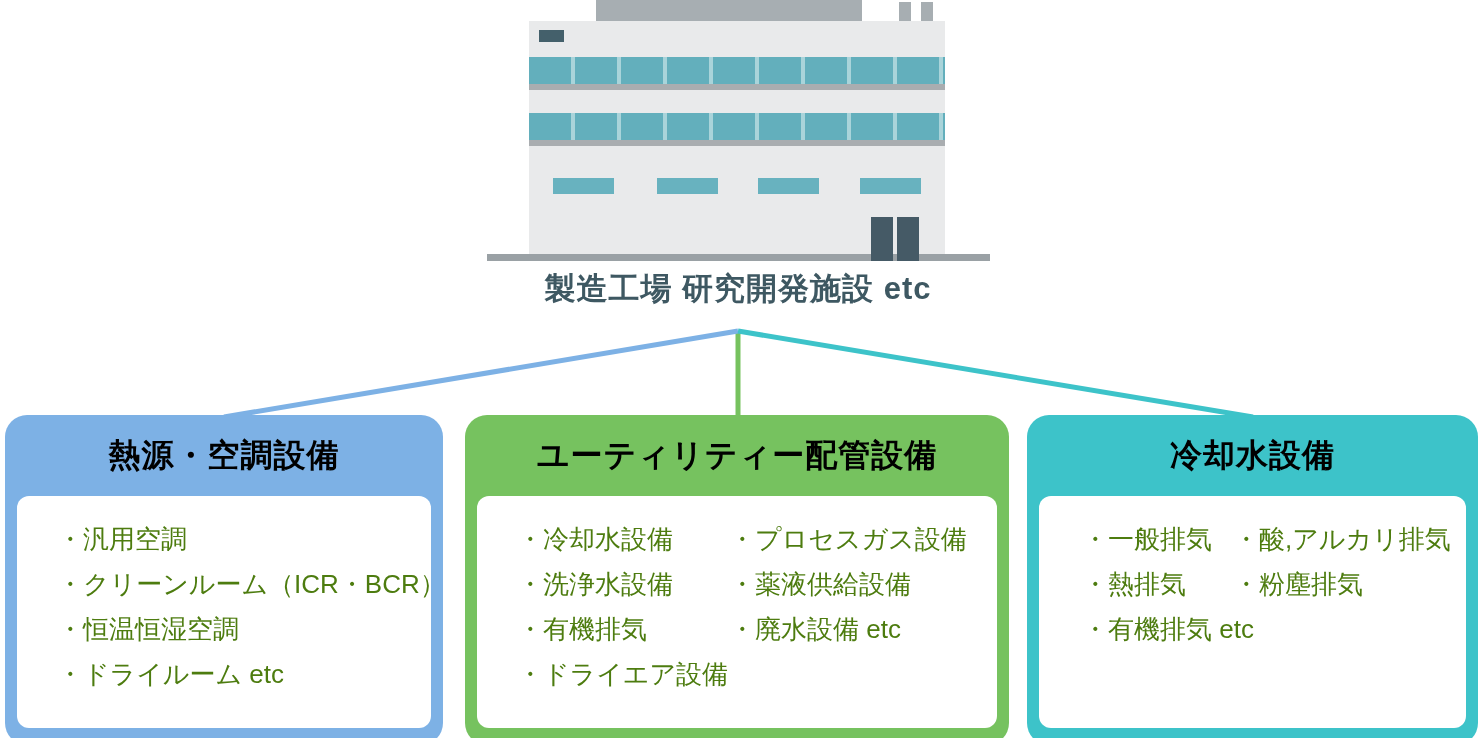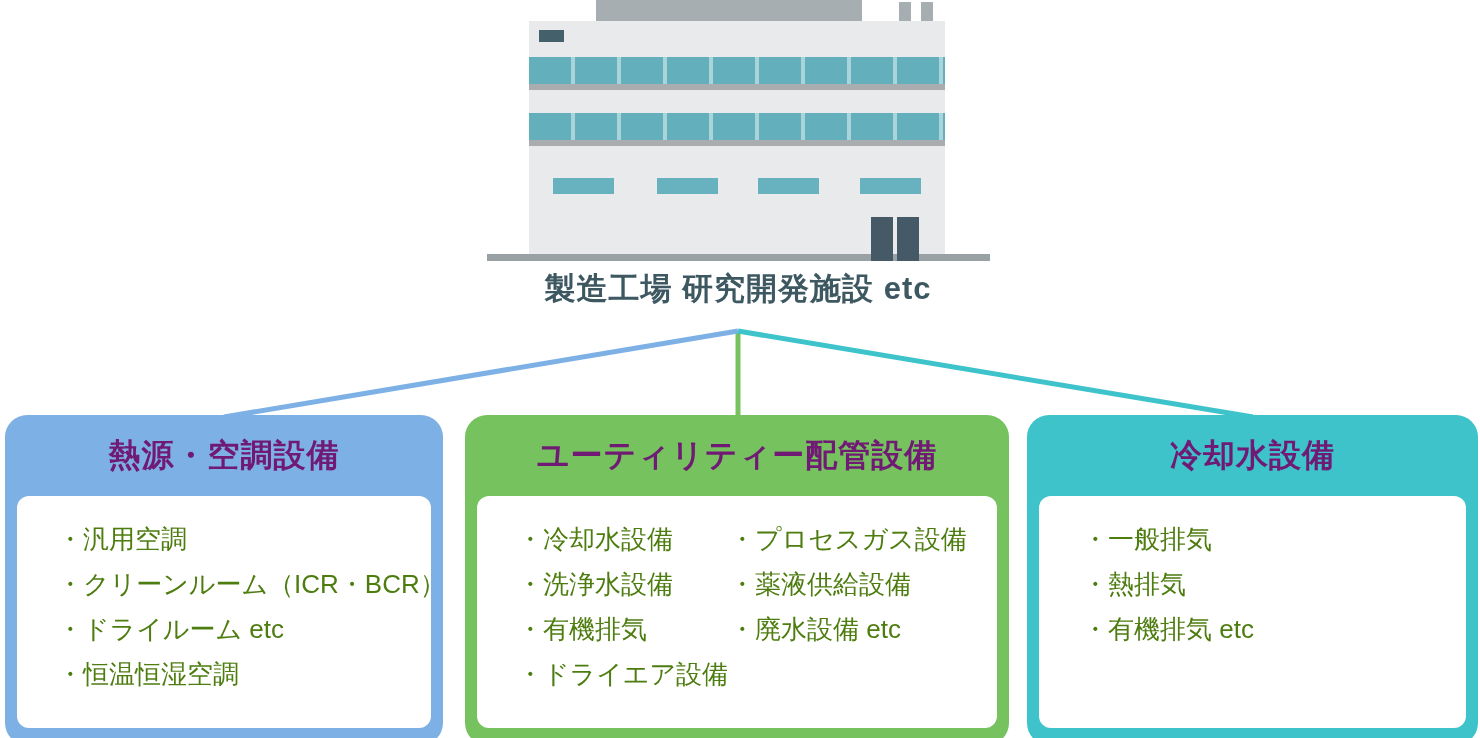--- a/index.html
+++ b/index.html
@@ -31,21 +31,21 @@
   }
   
   .connectors{position:absolute;left:0;top:0;width:1480px;height:738px;pointer-events:none;}
   
   .card{position:absolute;top:415px;height:330px;border-radius:22px;}
   .card-hvac{left:5px;width:438px;background:#7db1e5;}
   .card-utility{left:465px;width:544px;background:#76c25f;}
   .card-exhaust{left:1027px;width:451px;background:#3dc3c9;}
   .card-title{
     position:absolute;left:0;top:0;width:100%;height:81px;line-height:81px;
-    text-align:center;color:#701a75;font-size:32px;font-weight:bold;
+    text-align:center;color:#000000;font-size:32px;font-weight:bold;
     letter-spacing:1px;white-space:nowrap;
   }
   .card-panel{
     position:absolute;left:12px;right:12px;top:81px;height:232px;
     background:#ffffff;border-radius:12px;
   }
   .col{position:absolute;top:21px;margin:0;padding:0;list-style:none;}
   .col li{
     height:45px;line-height:45px;font-size:26px;color:#4d7c0f;
     white-space:nowrap;margin:0;padding:0;
@@ -82,22 +82,22 @@
   <line x1="738" y1="331" x2="224" y2="417" stroke-width="5" stroke="#7db1e5"></line>
   <line x1="738" y1="331" x2="1253" y2="417" stroke-width="5" stroke="#3dc3c9"></line>
 </svg>
 
 <div class="card card-hvac">
   <div class="card-title">熱源・空調設備</div>
   <div class="card-panel">
     <ul class="col hvac-c1">
       <li>・汎用空調</li>
       <li>・クリーンルーム（ICR・BCR）</li>
+      <li>・恒温恒湿空調</li>
       <li>・ドライルーム etc</li>
-      <li>・恒温恒湿空調</li>
     </ul>
   </div>
 </div>
 
 <div class="card card-utility">
   <div class="card-title">ユーティリティー配管設備</div>
   <div class="card-panel">
     <ul class="col util-c1">
       <li>・冷却水設備</li>
       <li>・洗浄水設備</li>
@@ -113,14 +113,18 @@
 </div>
 
 <div class="card card-exhaust">
   <div class="card-title">冷却水設備</div>
   <div class="card-panel">
     <ul class="col exh-c1">
       <li>・一般排気</li>
       <li>・熱排気</li>
       <li>・有機排気 etc</li>
     </ul>
+    <ul class="col exh-c2">
+      <li>・酸,アルカリ排気</li>
+      <li>・粉塵排気</li>
+    </ul>
   </div>
 </div>
 
 </body></html>

